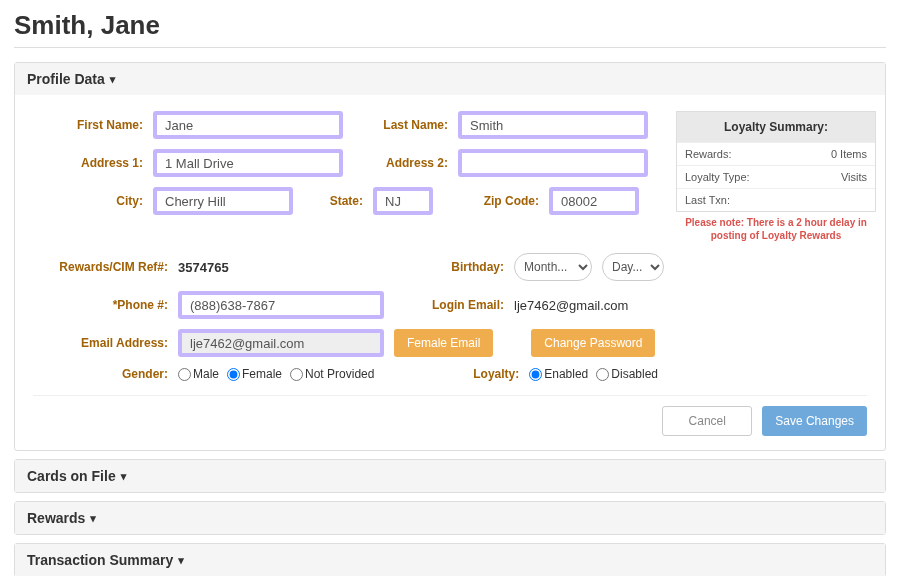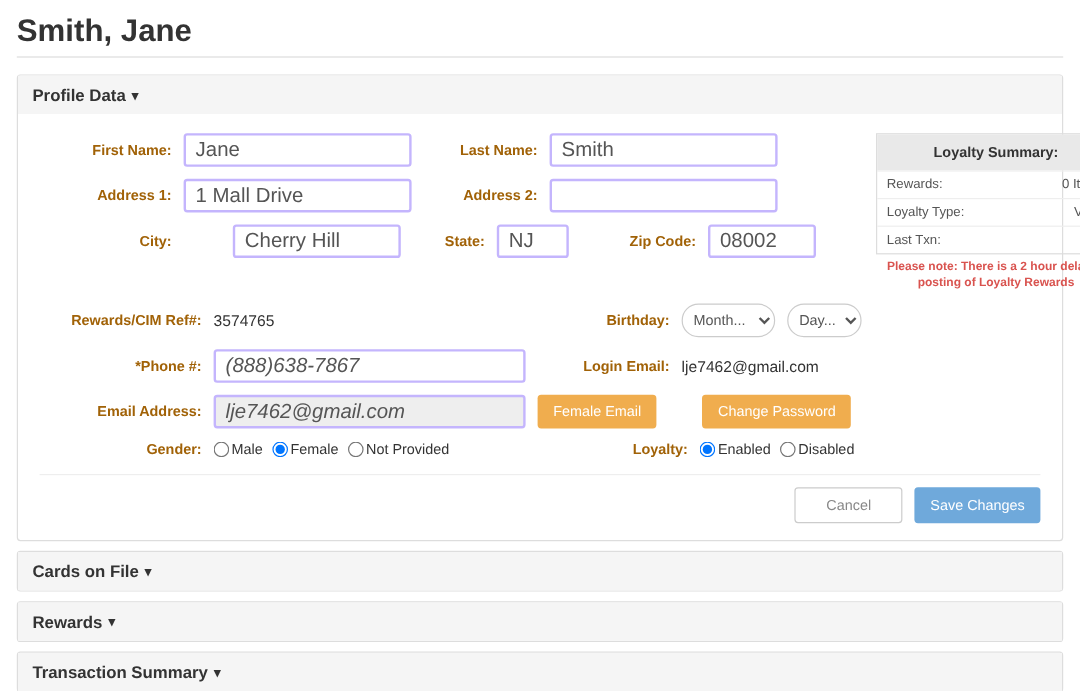--- a/index.html
+++ b/index.html
@@ -64,24 +64,24 @@
     font-weight: bold;
     font-size: 12px;
     color: #a16207;
     white-space: nowrap;
   }
   .lbl-110 { width: 110px; }
   .lbl-95  { width: 95px; }
   .lbl-60  { width: 60px; }
   .lbl-80  { width: 80px; }
   .inp {
-    border: 2px solid #c4b5fd;
+    border: 4px solid #c4b5fd;
     border-radius: 3px;
     padding: 5px 8px;
-    font-size: 17px;
+    font-size: 13px;
     color: #555;
     background: #fff;
     height: 28px;
   }
   .inp[readonly] { background: #eee; color: #555; }
   .static-txt { font-size: 13px; color: #333; padding: 5px 0; }
   .sel {
     border: 1px solid #ccc;
     border-radius: 14px;
     padding: 4px 5px;
@@ -136,24 +136,24 @@
     color: #333;
   }
   .radio-wrap label { margin-right: 6px; display: flex; align-items: center; gap: 2px; }
   hr.section-rule { border: none; border-top: 1px solid #eee; margin: 14px 0 10px 0; }
   .footer-actions {
     display: flex;
     justify-content: flex-end;
     gap: 10px;
   }
   .w-190 { width: 190px; }
-  .w-140 { width: 140px; margin-left: 41px; }
+  .w-140 { width: 140px; }
   .w-60  { width: 60px; }
   .w-90  { width: 90px; }
-  .w-260 { width: 260px; font-style: italic; }
+  .w-260 { width: 206px; }
   .grow  { flex: 1; }
 </style>
 </head>
 <body>
 
 <h1>Smith, Jane</h1>
 
 <div class="panel">
   <div class="panel-header">
     <span>Profile Data</span>
@@ -183,21 +183,21 @@
           <span class="lbl lbl-60">State:</span>
           <input class="inp w-60" value="NJ" style="">
           <span class="lbl" style="width:96px">Zip Code:</span>
           <input class="inp w-90" value="08002" style="">
         </div>
 
         <div style="height:18px"></div>
 
         <div class="row">
           <span class="lbl" style="width:135px">Rewards/CIM Ref#:</span>
-          <span class="static-txt" style="width:160px;font-weight:normal">3574765</span>
+          <span class="static-txt" style="width:160px;font-weight:bold">3574765</span>
           <span class="grow"></span>
           <span class="lbl lbl-80">Birthday:</span>
           <select class="sel" style="width:78px">
             <option>Month...</option>
           </select>
           <select class="sel" style="width:62px">
             <option>Day...</option>
           </select>
         </div>
 

